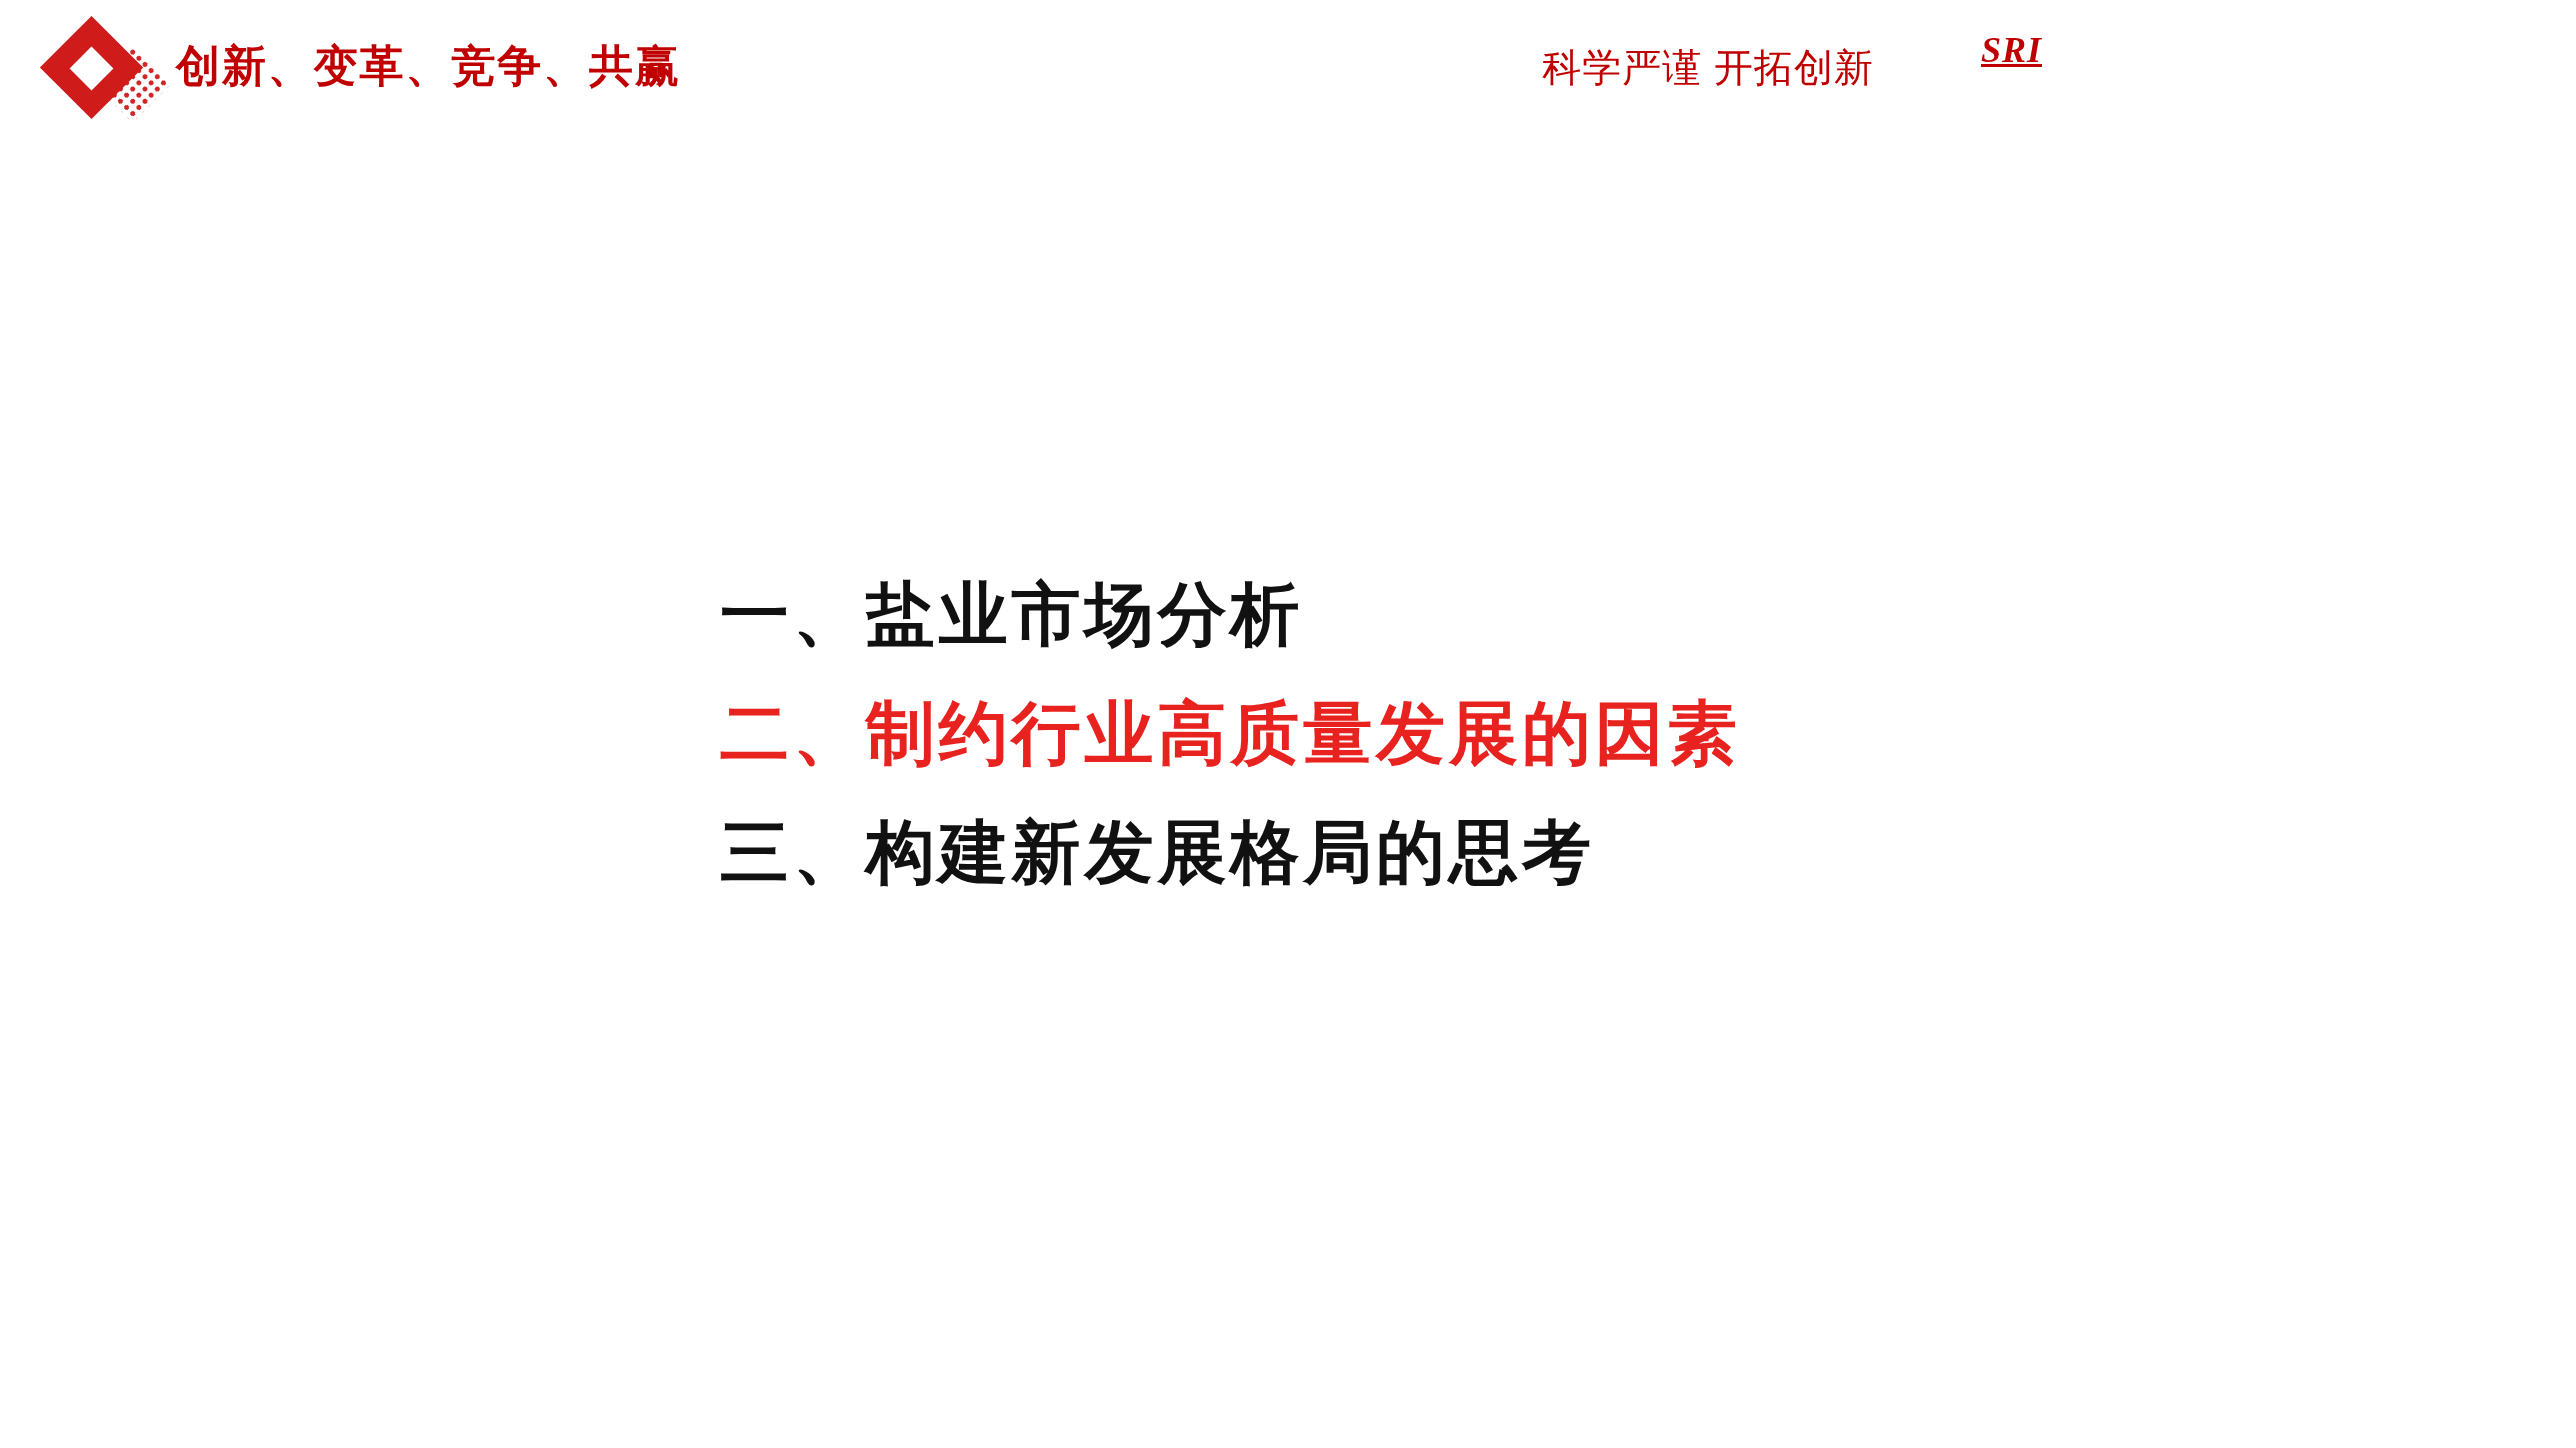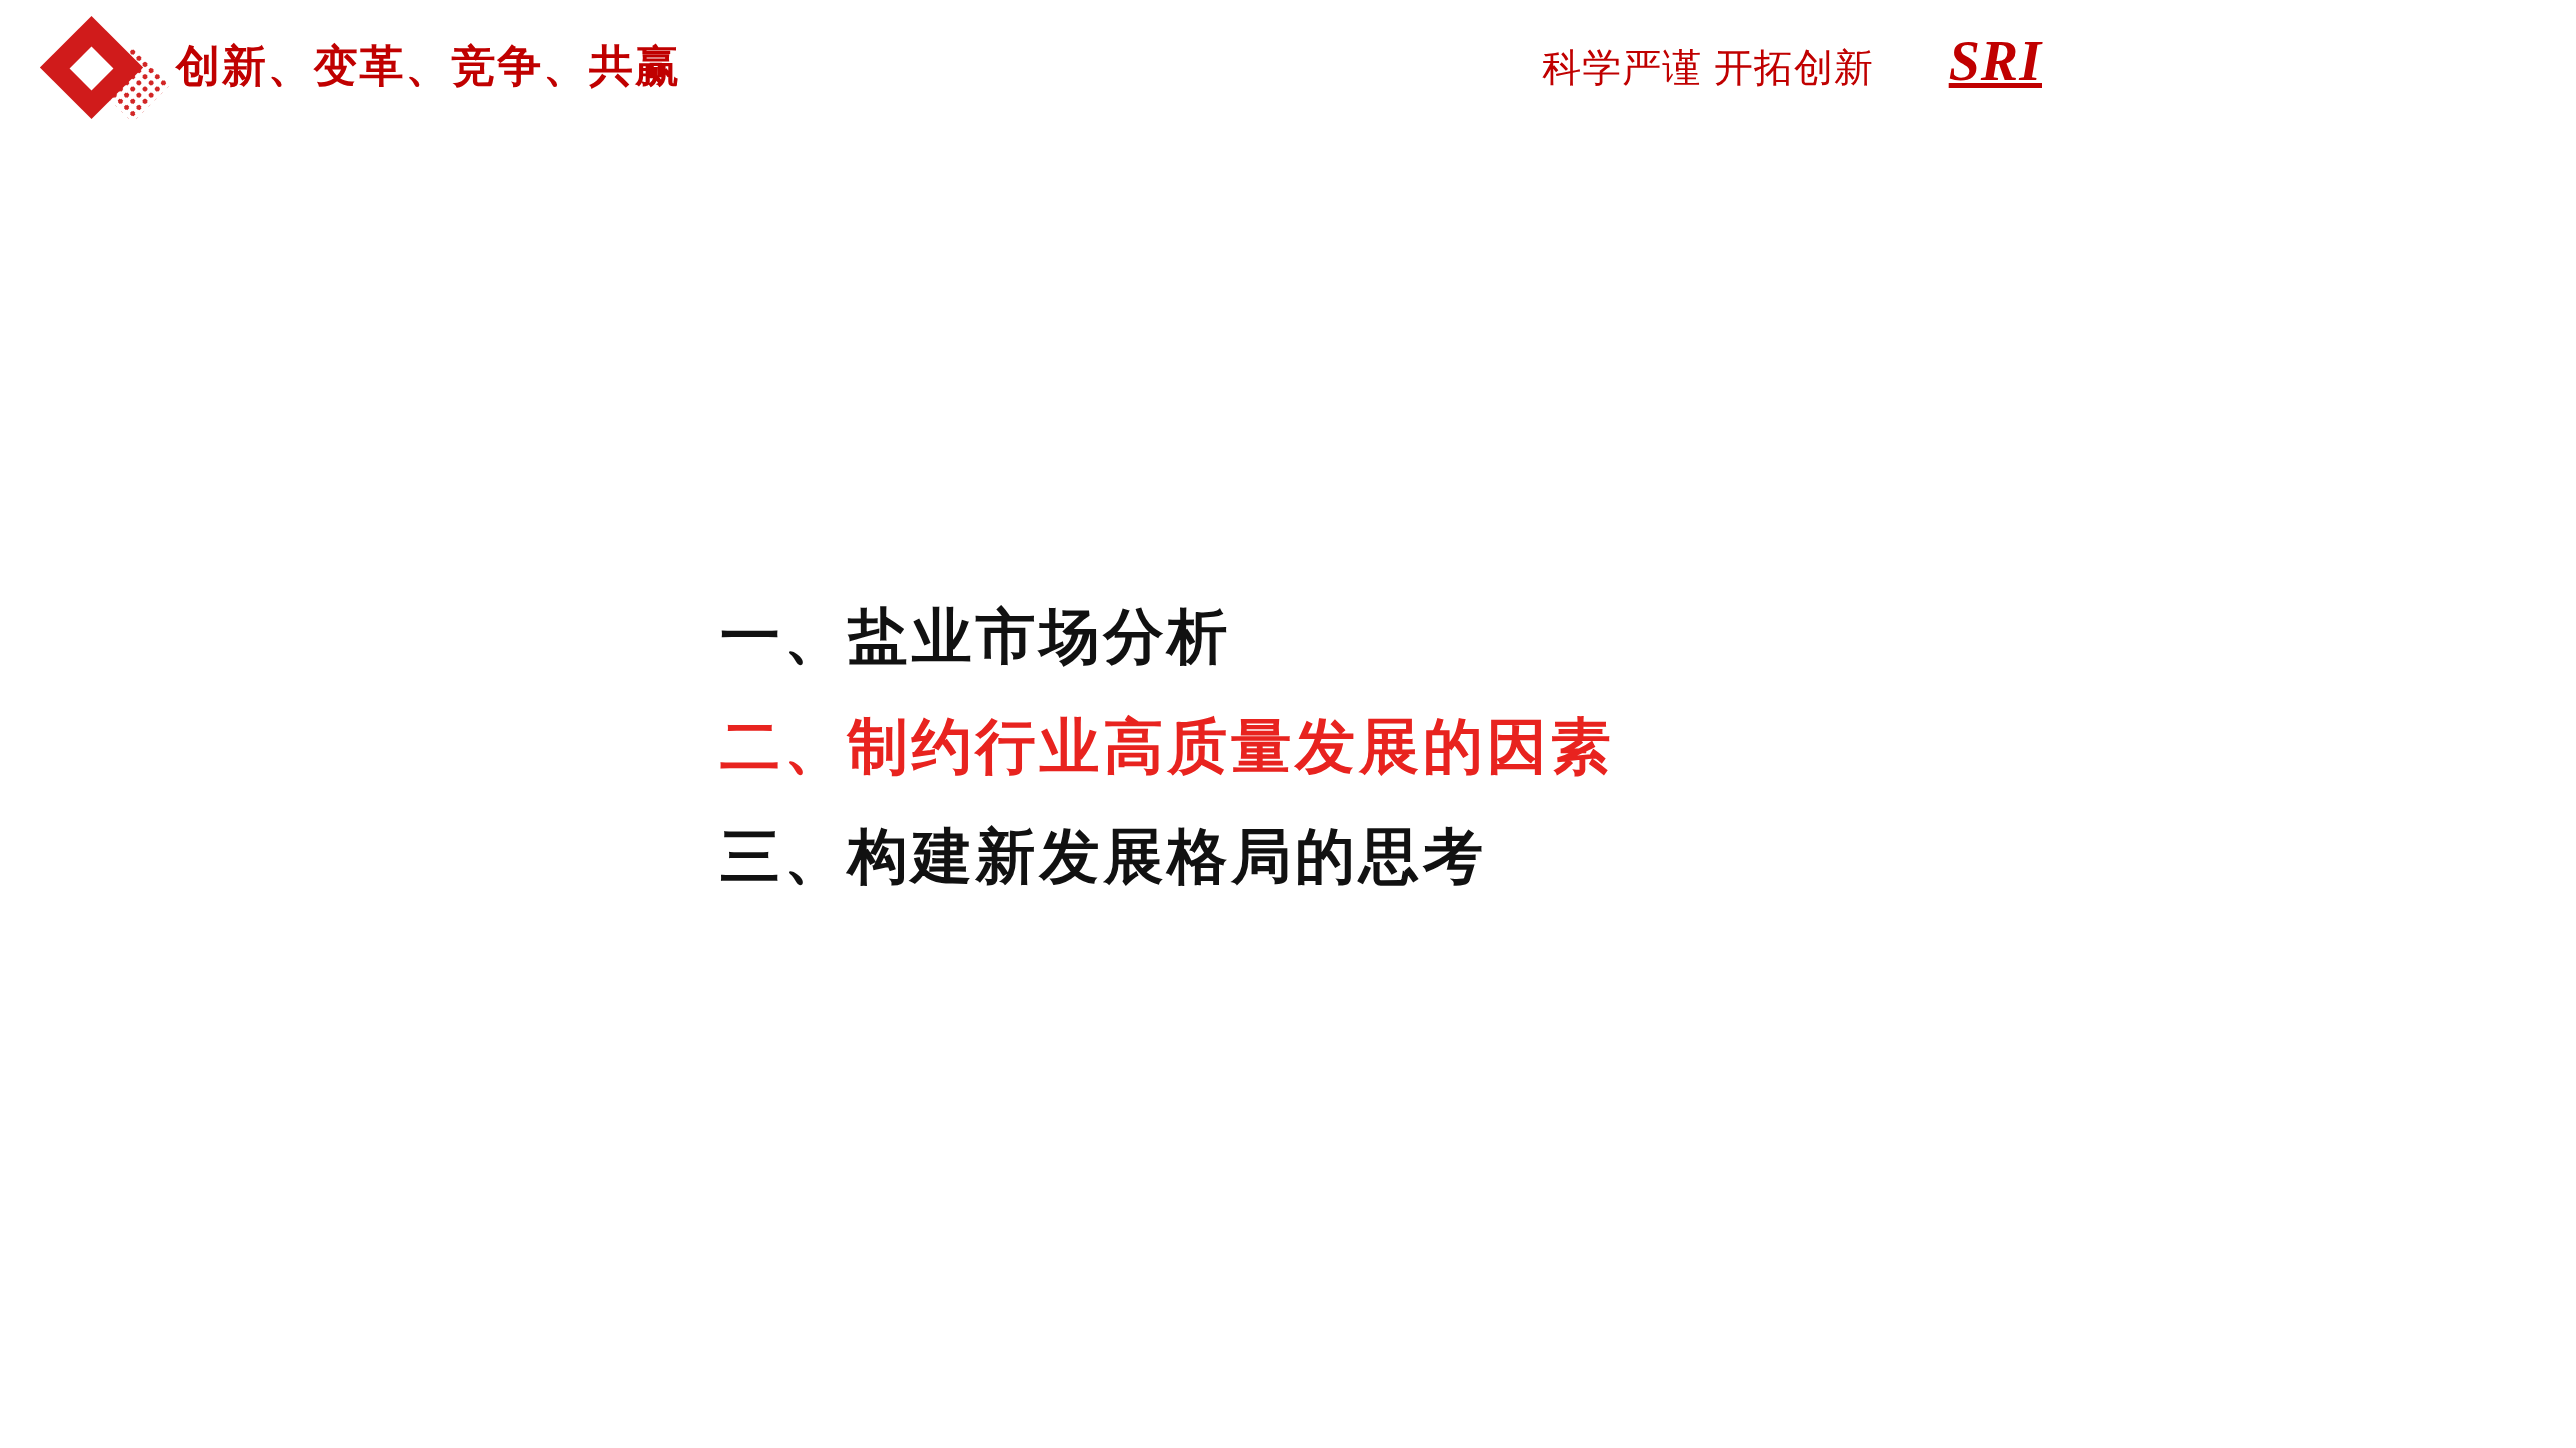--- a/index.html
+++ b/index.html
@@ -89,21 +89,21 @@
     white-space: nowrap;
     letter-spacing: 1px;
   }
   .header-sri {
     position: absolute;
     right: 46px;
     top: 29px;
     font-family: "Liberation Serif", serif;
     font-style: italic;
     font-weight: bold;
-    font-size: 56px;
+    font-size: 36px;
     color: #c00000;
     text-decoration: underline;
     letter-spacing: 1px;
   }
 
   
   .content-title {
     position: absolute;
     top: 386px;
     left: 0;
@@ -116,28 +116,27 @@
     font-family: "Liberation Sans", sans-serif;
   }
 
   .agenda {
     position: absolute;
     top: 580px;
     left: 720px;
     width: 1642px;
   }
   .agenda-item {
-    font-size: 60px;
+    font-size: 69px;
     font-weight: bold;
     color: #111111;
     line-height: 1.0;
     margin-bottom: 50px;
     white-space: nowrap;
     letter-spacing: 3.9px;
-    margin-top: 27px;
   }
   .agenda-item.highlight {
     color: #e8231f;
   }
 </style>
 </head>
 <body>
 
 <div class="slide">
 

